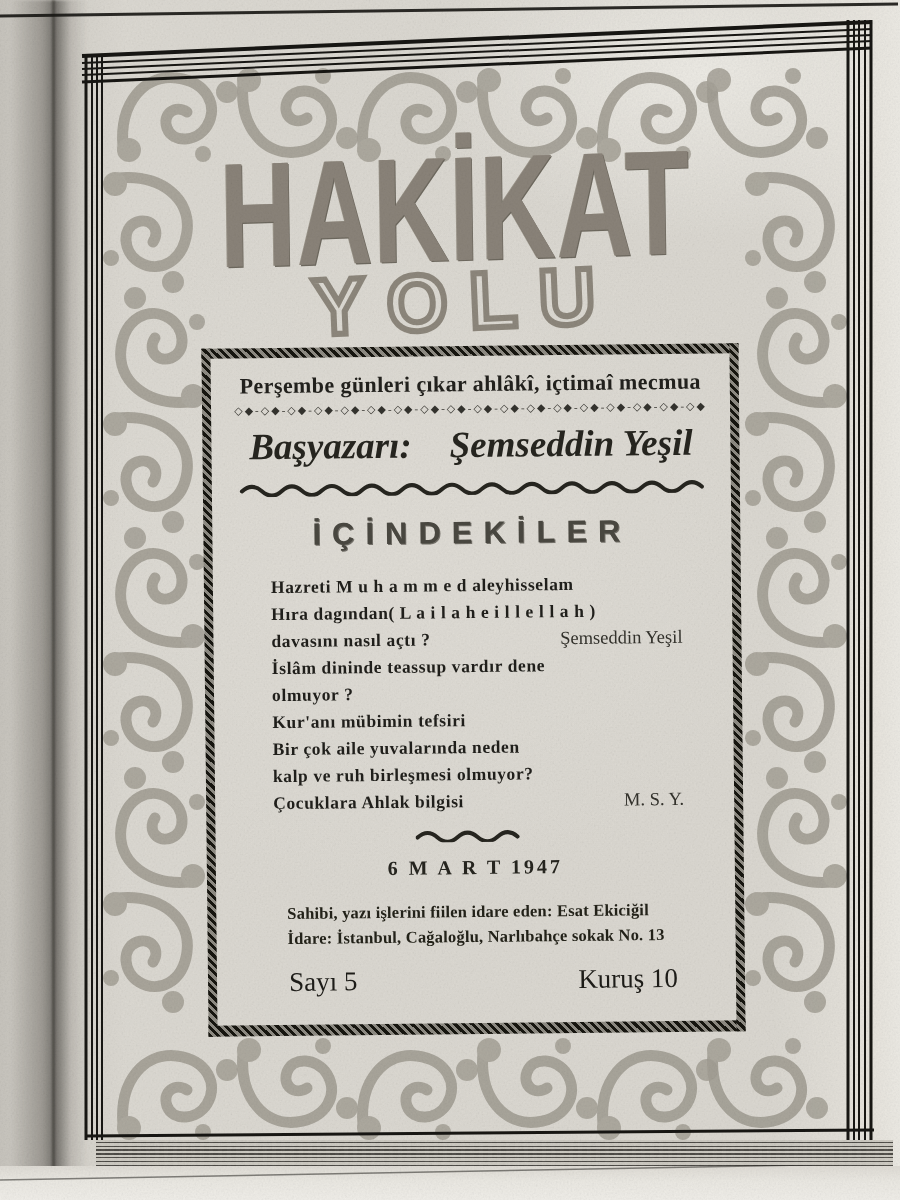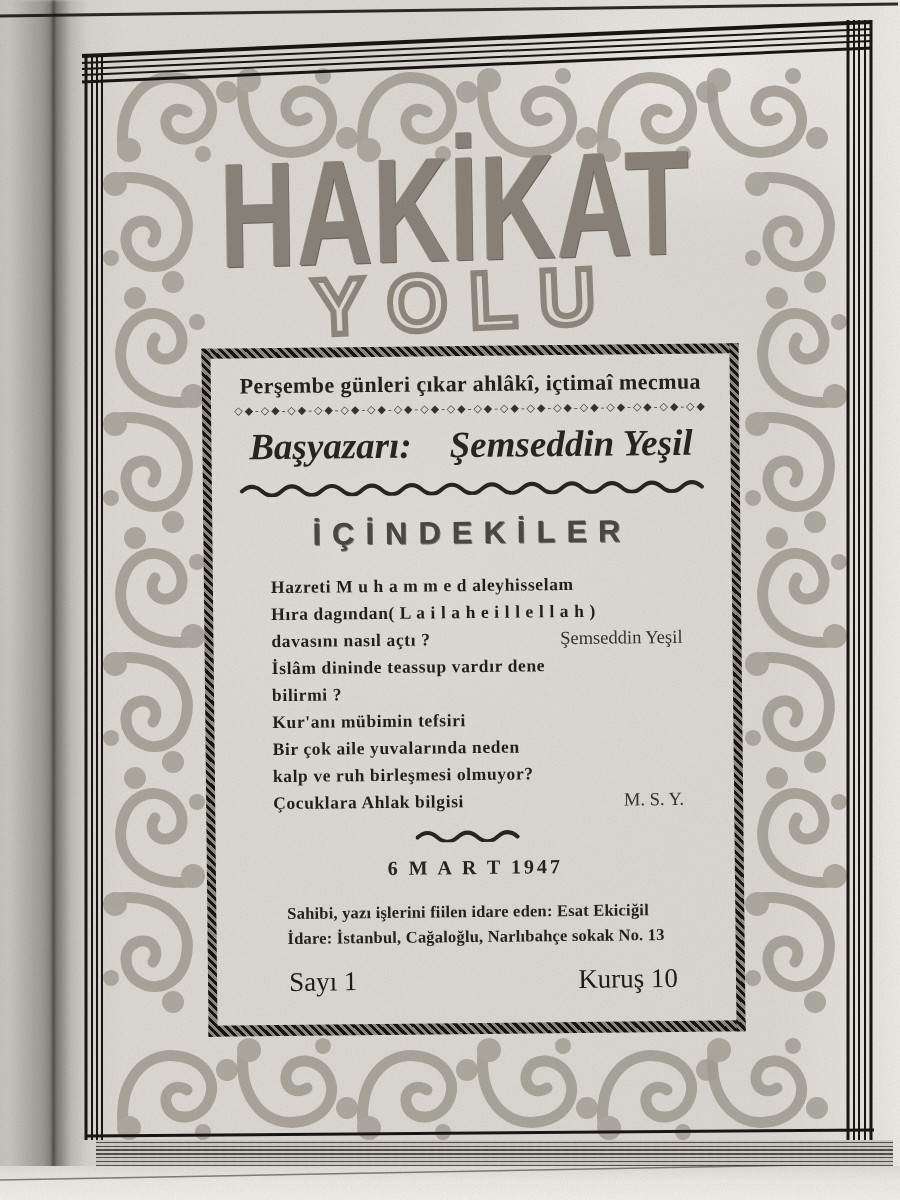--- a/index.html
+++ b/index.html
@@ -179,21 +179,21 @@
         </div>
         <div class="toc-row">
           <span class="toc-text">davasını nasıl açtı ?</span>
           <span class="toc-author">Şemseddin Yeşil</span>
         </div>
         <div class="toc-row">
           <span class="toc-text">İslâm dininde teassup vardır dene</span>
           <span class="toc-author"></span>
         </div>
         <div class="toc-row">
-          <span class="toc-text">bilirmi ?</span>
+          <span class="toc-text">olmuyor ?</span>
           <span class="toc-author"></span>
         </div>
         <div class="toc-row">
           <span class="toc-text">Kur'anı mübimin tefsiri</span>
           <span class="toc-author"></span>
         </div>
         <div class="toc-row">
           <span class="toc-text">Bir çok aile yuvalarında neden</span>
           <span class="toc-author"></span>
         </div>
@@ -212,21 +212,21 @@
       </svg>
 
       <div id="issue-date">6 M A R T 1947</div>
 
       <div id="publisher">
         <div>Sahibi,  yazı işlerini fiilen idare eden: Esat Ekiciğil</div>
         <div>İdare:  İstanbul, Cağaloğlu, Narlıbahçe sokak No. 13</div>
       </div>
 
       <div id="box-footer">
-        <span>Sayı 1</span>
+        <span>Sayı 5</span>
         <span>Kuruş 10</span>
       </div>
 
     </div>
   </div>
 
   <svg id="grain-svg" class="abs" width="900" height="1200">
     <filter id="grain">
       <feTurbulence type="fractalNoise" baseFrequency="0.55" numOctaves="2" stitchTiles="stitch"></feTurbulence>
       <feColorMatrix type="saturate" values="0"></feColorMatrix>

